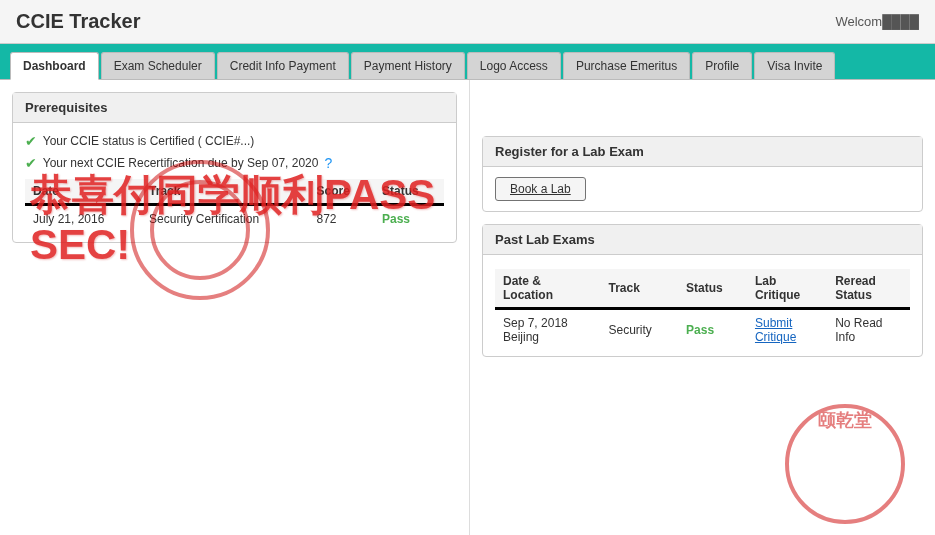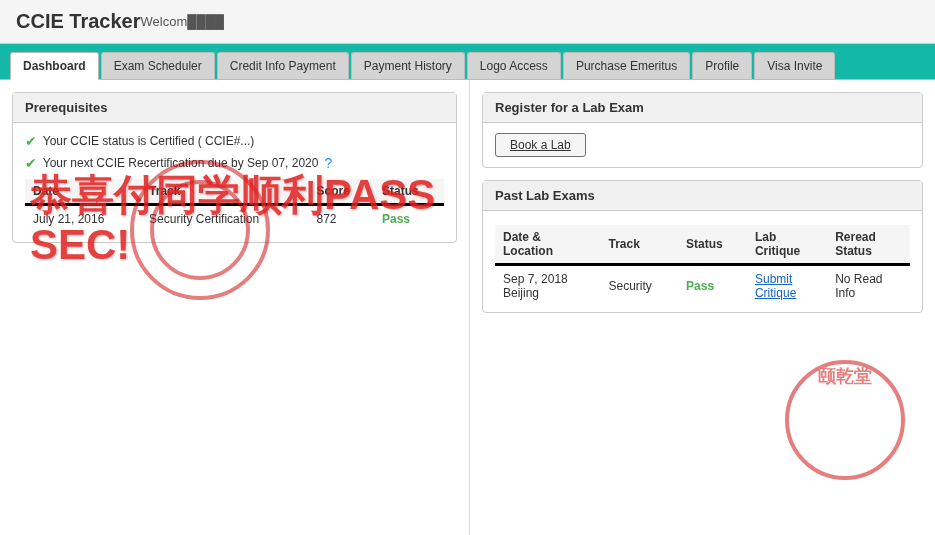--- a/index.html
+++ b/index.html
@@ -12,20 +12,21 @@
       overflow: hidden;
     }
 
     
     .header {
       background: #f5f5f5;
       border-bottom: 1px solid #ccc;
       padding: 8px 16px;
       display: flex;
       align-items: center;
+      justify-content: space-between;
       height: 44px;
     }
     .header-title {
       font-size: 20px;
       font-weight: bold;
       color: #333;
     }
     .header-welcome {
       font-size: 13px;
       color: #555;
@@ -290,21 +291,21 @@
 
     <div class="watermark-overlay">
       <div class="watermark-text">恭喜付同学顺利PASS SEC!</div>
     </div>
 
     <div class="stamp" style="width:140px;height:140px;top:80px;left:130px;"></div>
     <div class="stamp" style="width:100px;height:100px;top:100px;left:150px;"></div>
 
   </div>
 
-  <div class="right-panel" style="position:relative;">
+  <div class="right-panel" style="position:relative;margin-top:44px;">
 
     <div class="section-box">
       <div class="section-header">Register for a Lab Exam</div>
       <div class="section-body">
         <button class="btn-book">Book a Lab</button>
       </div>
     </div>
 
 
     <div class="section-box">

